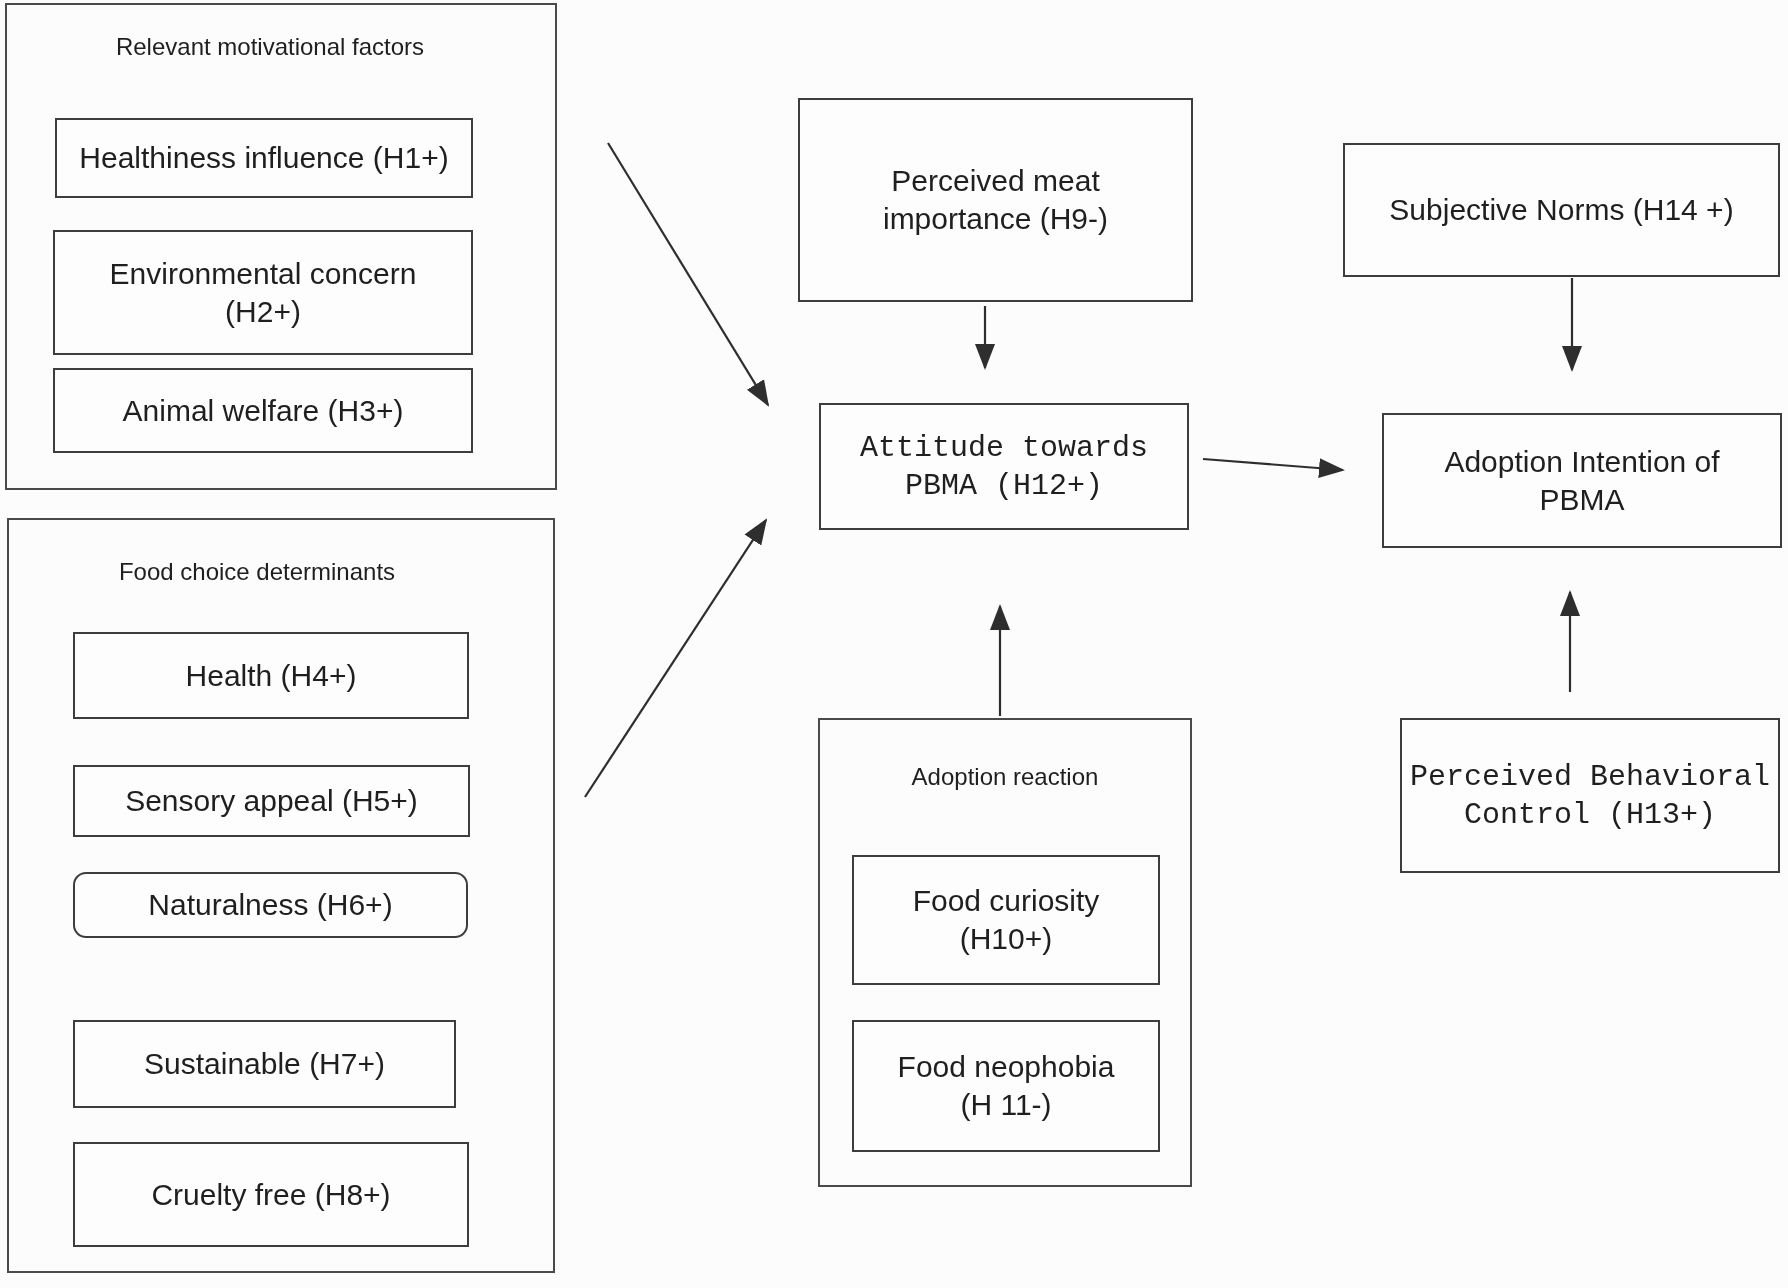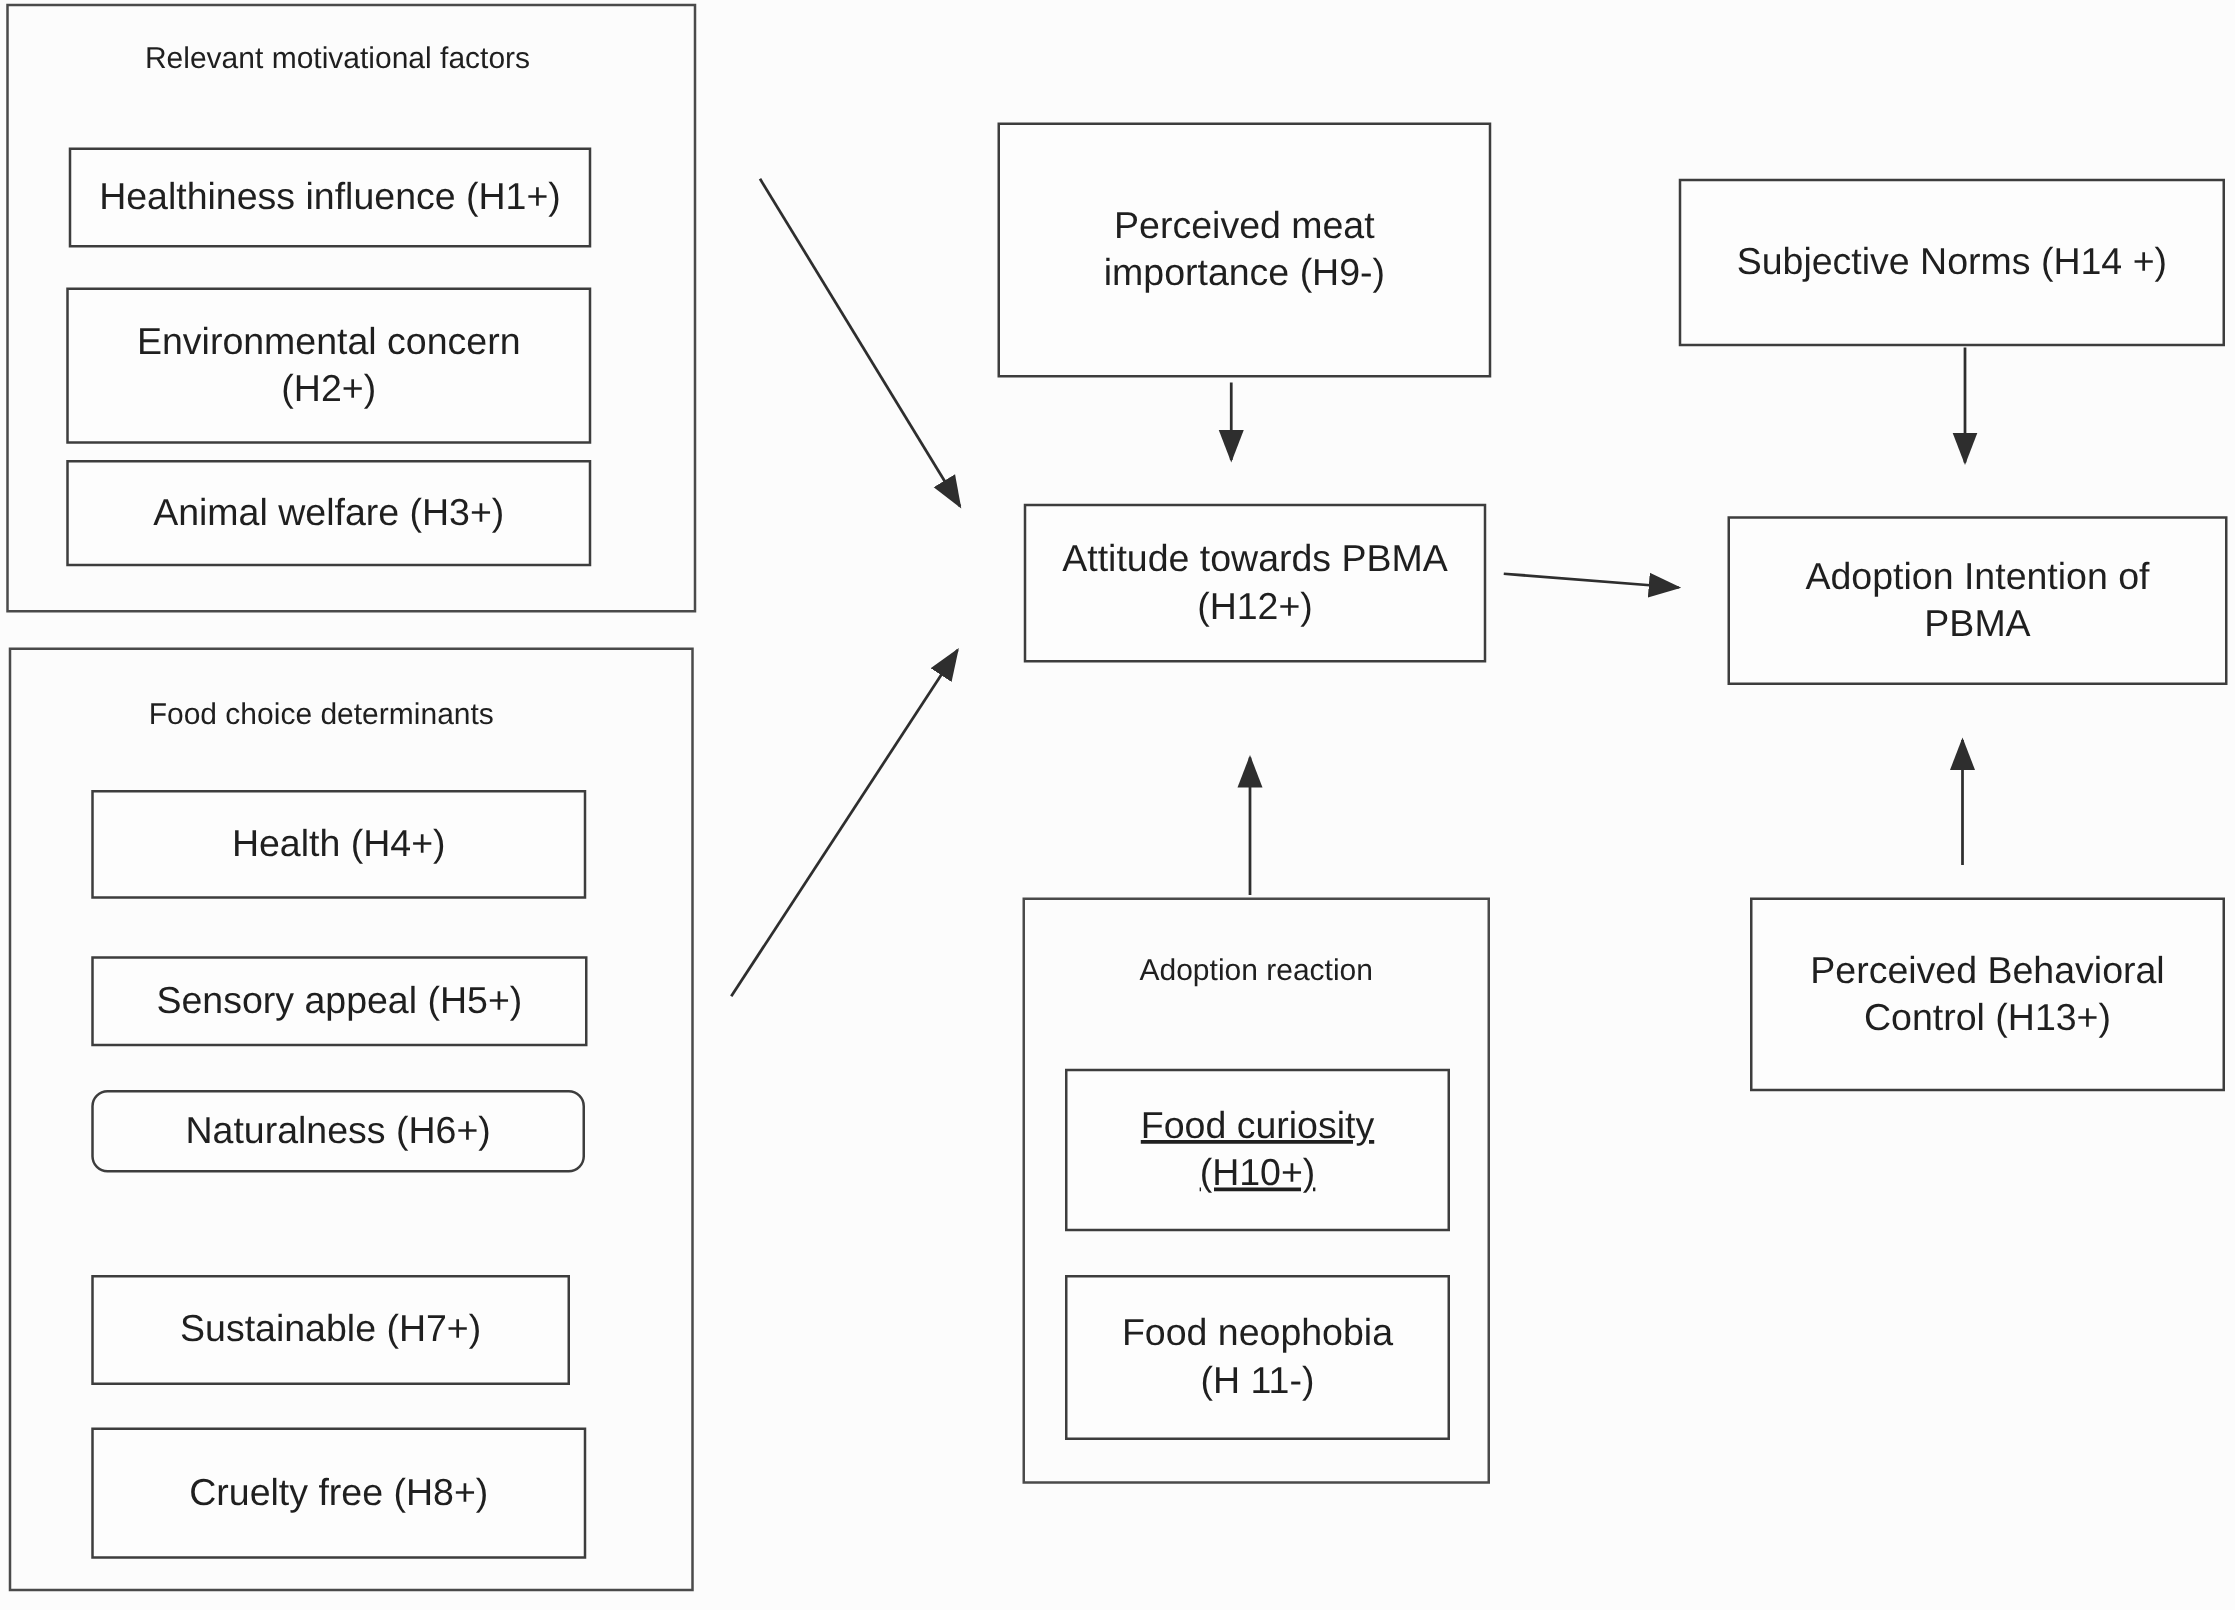--- a/index.html
+++ b/index.html
@@ -40,21 +40,21 @@
     justify-content: center;
     text-align: center;
     font-size: 30px;
     line-height: 38px;
     padding: 0 8px;
   }
   .pad40  { padding: 0 32px; }
   .pad45  { padding: 0 45px; }
   .pad50  { padding: 16px 50px; }
   .pad35  { padding: 0 35px; }
-  .pad5   { padding: 0 5px;  }
+  .pad5   { padding: 0 5px; font-family: Liberation Mono, monospace;  }
   #arrows {
     position: absolute;
     left: 0; top: 0;
     pointer-events: none;
   }
   #arrows line { stroke: #2e2e2e; stroke-width: 2.2; }
 </style>
 </head>
 <body>
 
@@ -72,21 +72,21 @@
   <div class="box" style="left:73px; top:765px; width:397px; height:72px;">Sensory appeal (H5+)</div>
   <div class="box" style="left:73px; top:872px; width:395px; height:66px;border-radius:13px;">Naturalness (H6+)</div>
   <div class="box" style="left:73px; top:1020px; width:383px; height:88px;">Sustainable (H7+)</div>
   <div class="box" style="left:73px; top:1142px; width:396px; height:105px;">Cruelty free (H8+)</div>
 
   <div class="box pad45" style="left:798px; top:98px; width:395px; height:204px;">Perceived meat importance (H9-)</div>
   <div class="box pad5" style="left:819px; top:403px; width:370px; height:127px;">Attitude towards PBMA (H12+)</div>
 
   <div class="group" style="left:818px; top:718px; width:374px; height:469px;"></div>
   <div class="gtitle" style="left:818px; top:760px; width:374px;">Adoption reaction</div>
-  <div class="box pad35" style="left:852px; top:855px; width:308px; height:130px;text-decoration:underline;">Food curiosity (H10+)</div>
+  <div class="box pad35" style="left:852px; top:855px; width:308px; height:130px;">Food curiosity (H10+)</div>
   <div class="box pad35" style="left:852px; top:1020px; width:308px; height:132px;">Food neophobia (H 11-)</div>
 
   <div class="box" style="left:1343px; top:143px; width:437px; height:134px;">Subjective Norms (H14 +)</div>
   <div class="box pad50" style="left:1382px; top:413px; width:400px; height:135px;">Adoption Intention of PBMA</div>
   <div class="box pad5" style="left:1400px; top:718px; width:380px; height:155px;">Perceived Behavioral Control (H13+)</div>
 
   <svg id="arrows" width="1788" height="1288" viewBox="0 0 1788 1288">
     <defs>
       <marker id="head" markerUnits="userSpaceOnUse" markerWidth="28" markerHeight="22" refX="24" refY="11" orient="auto">
         <polygon points="0,1 26,11 0,21" fill="#2e2e2e"></polygon>

